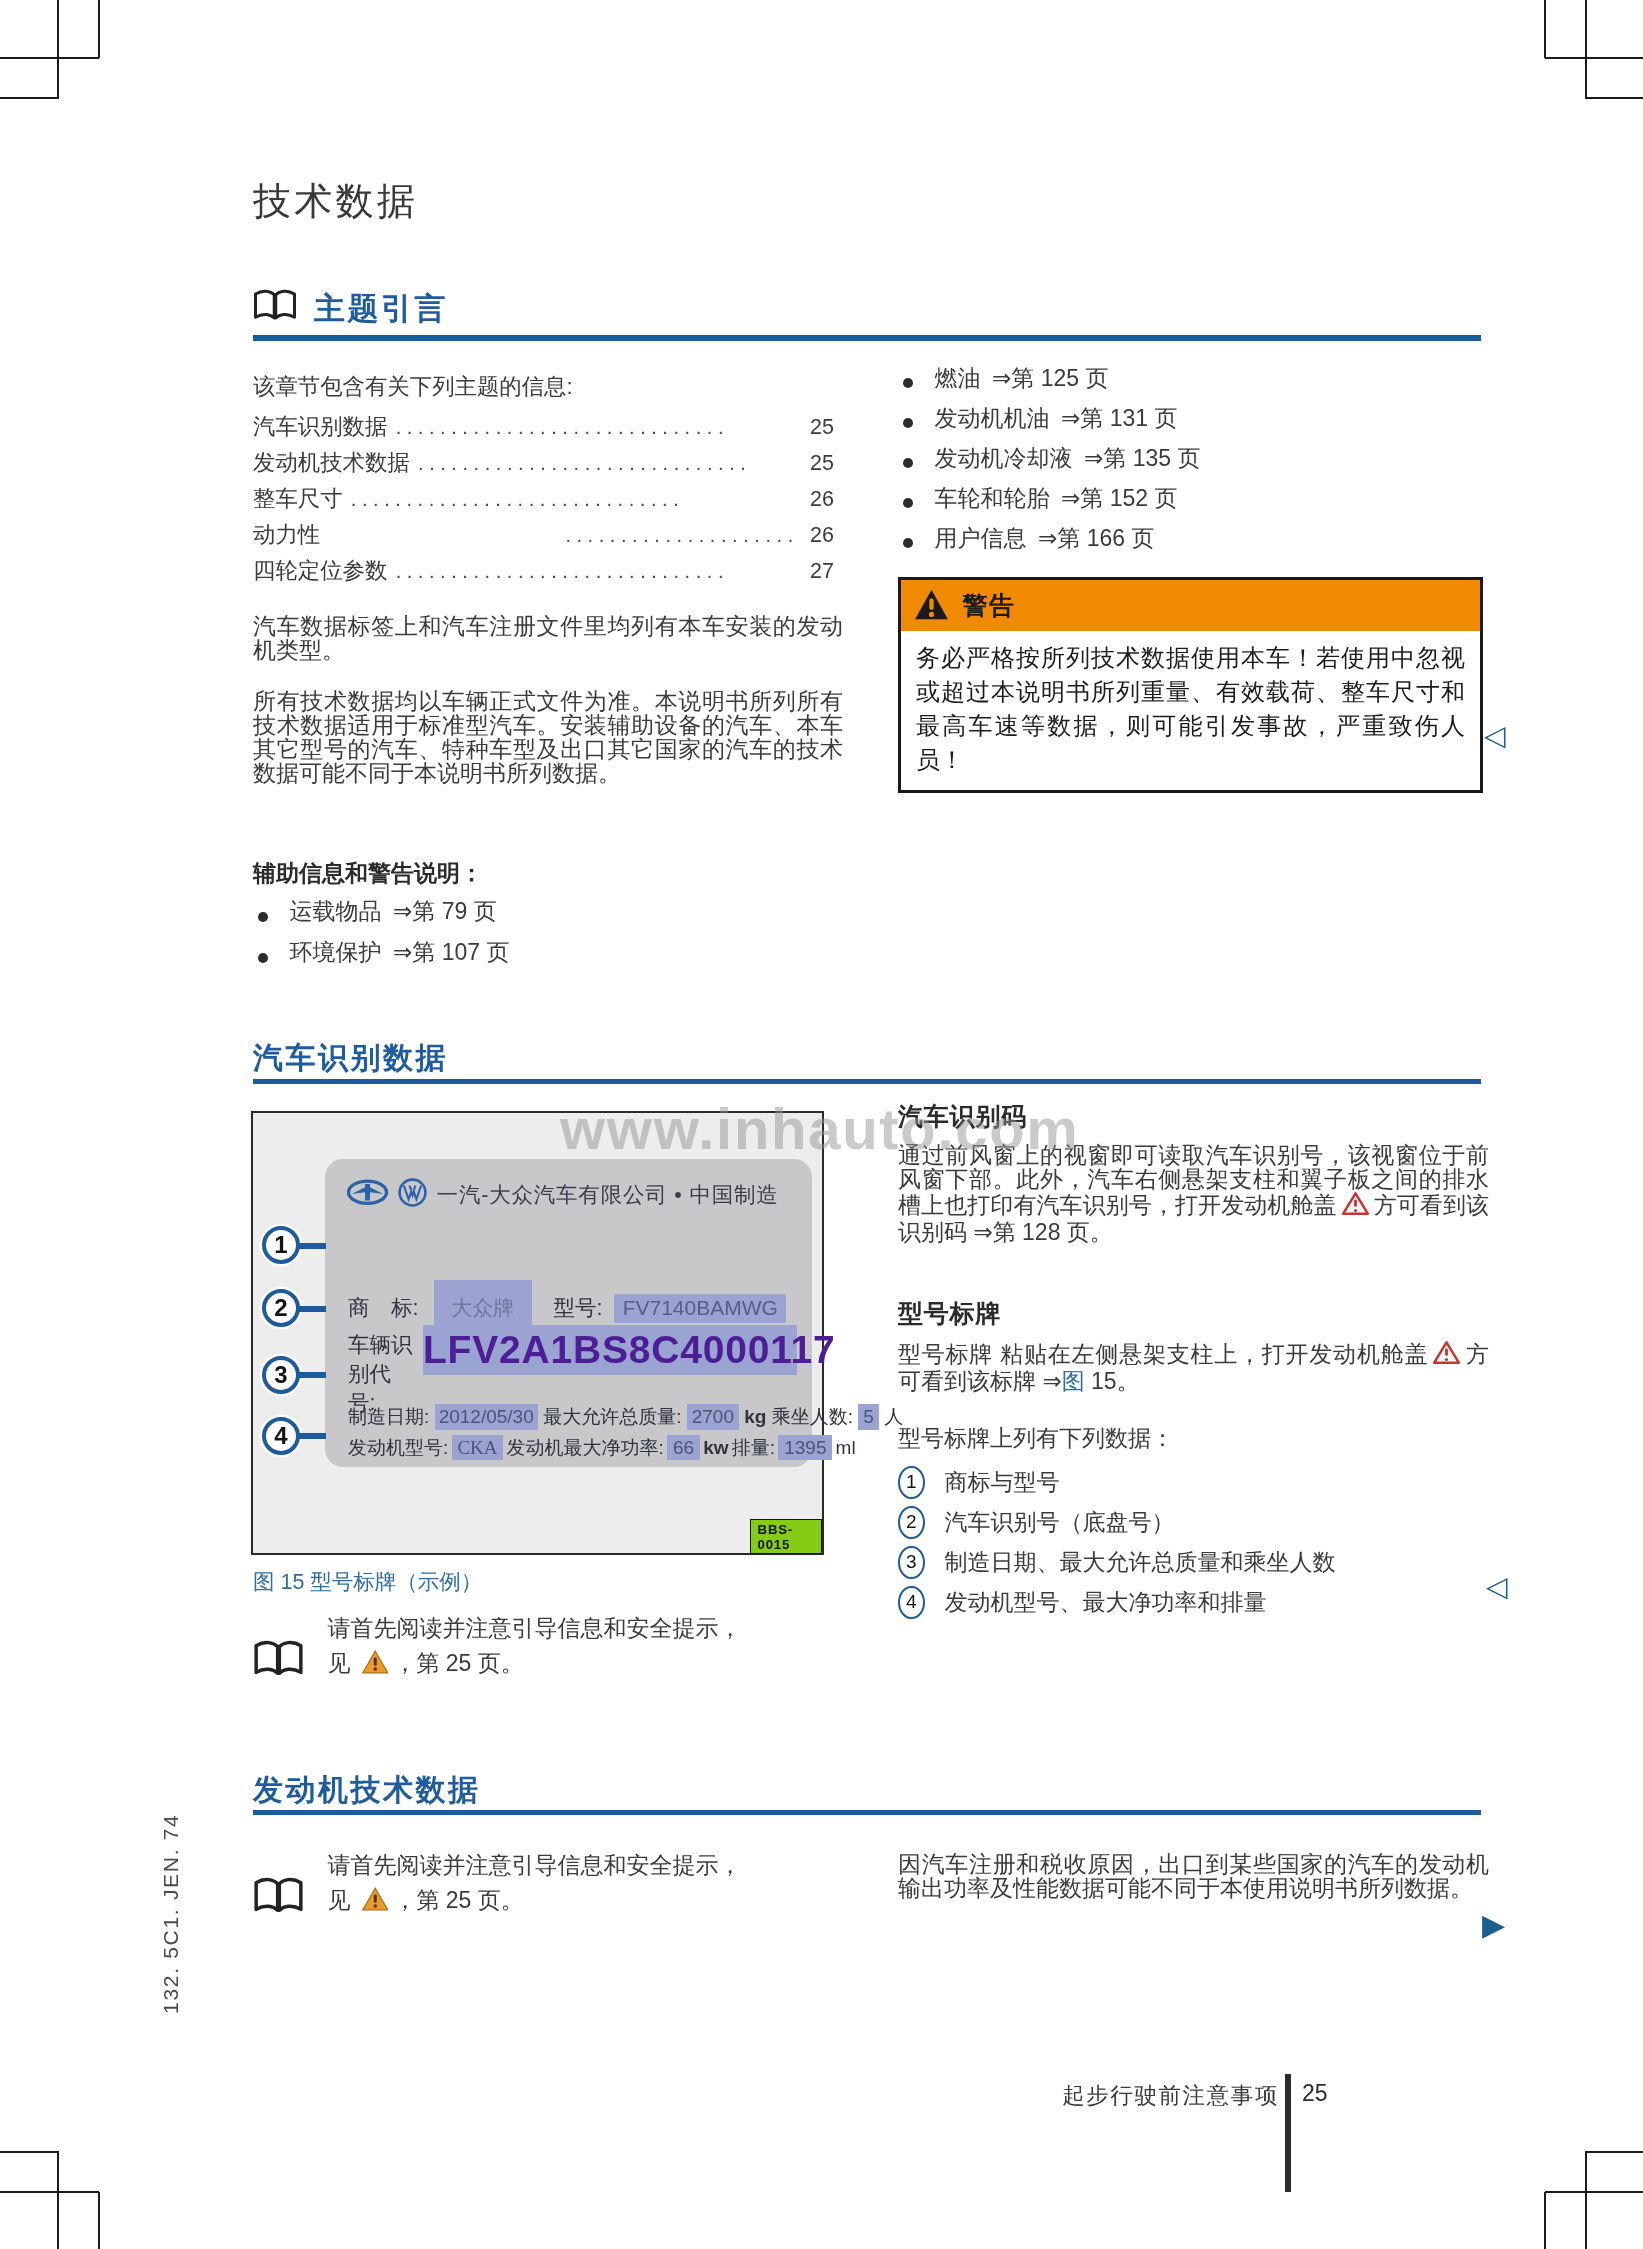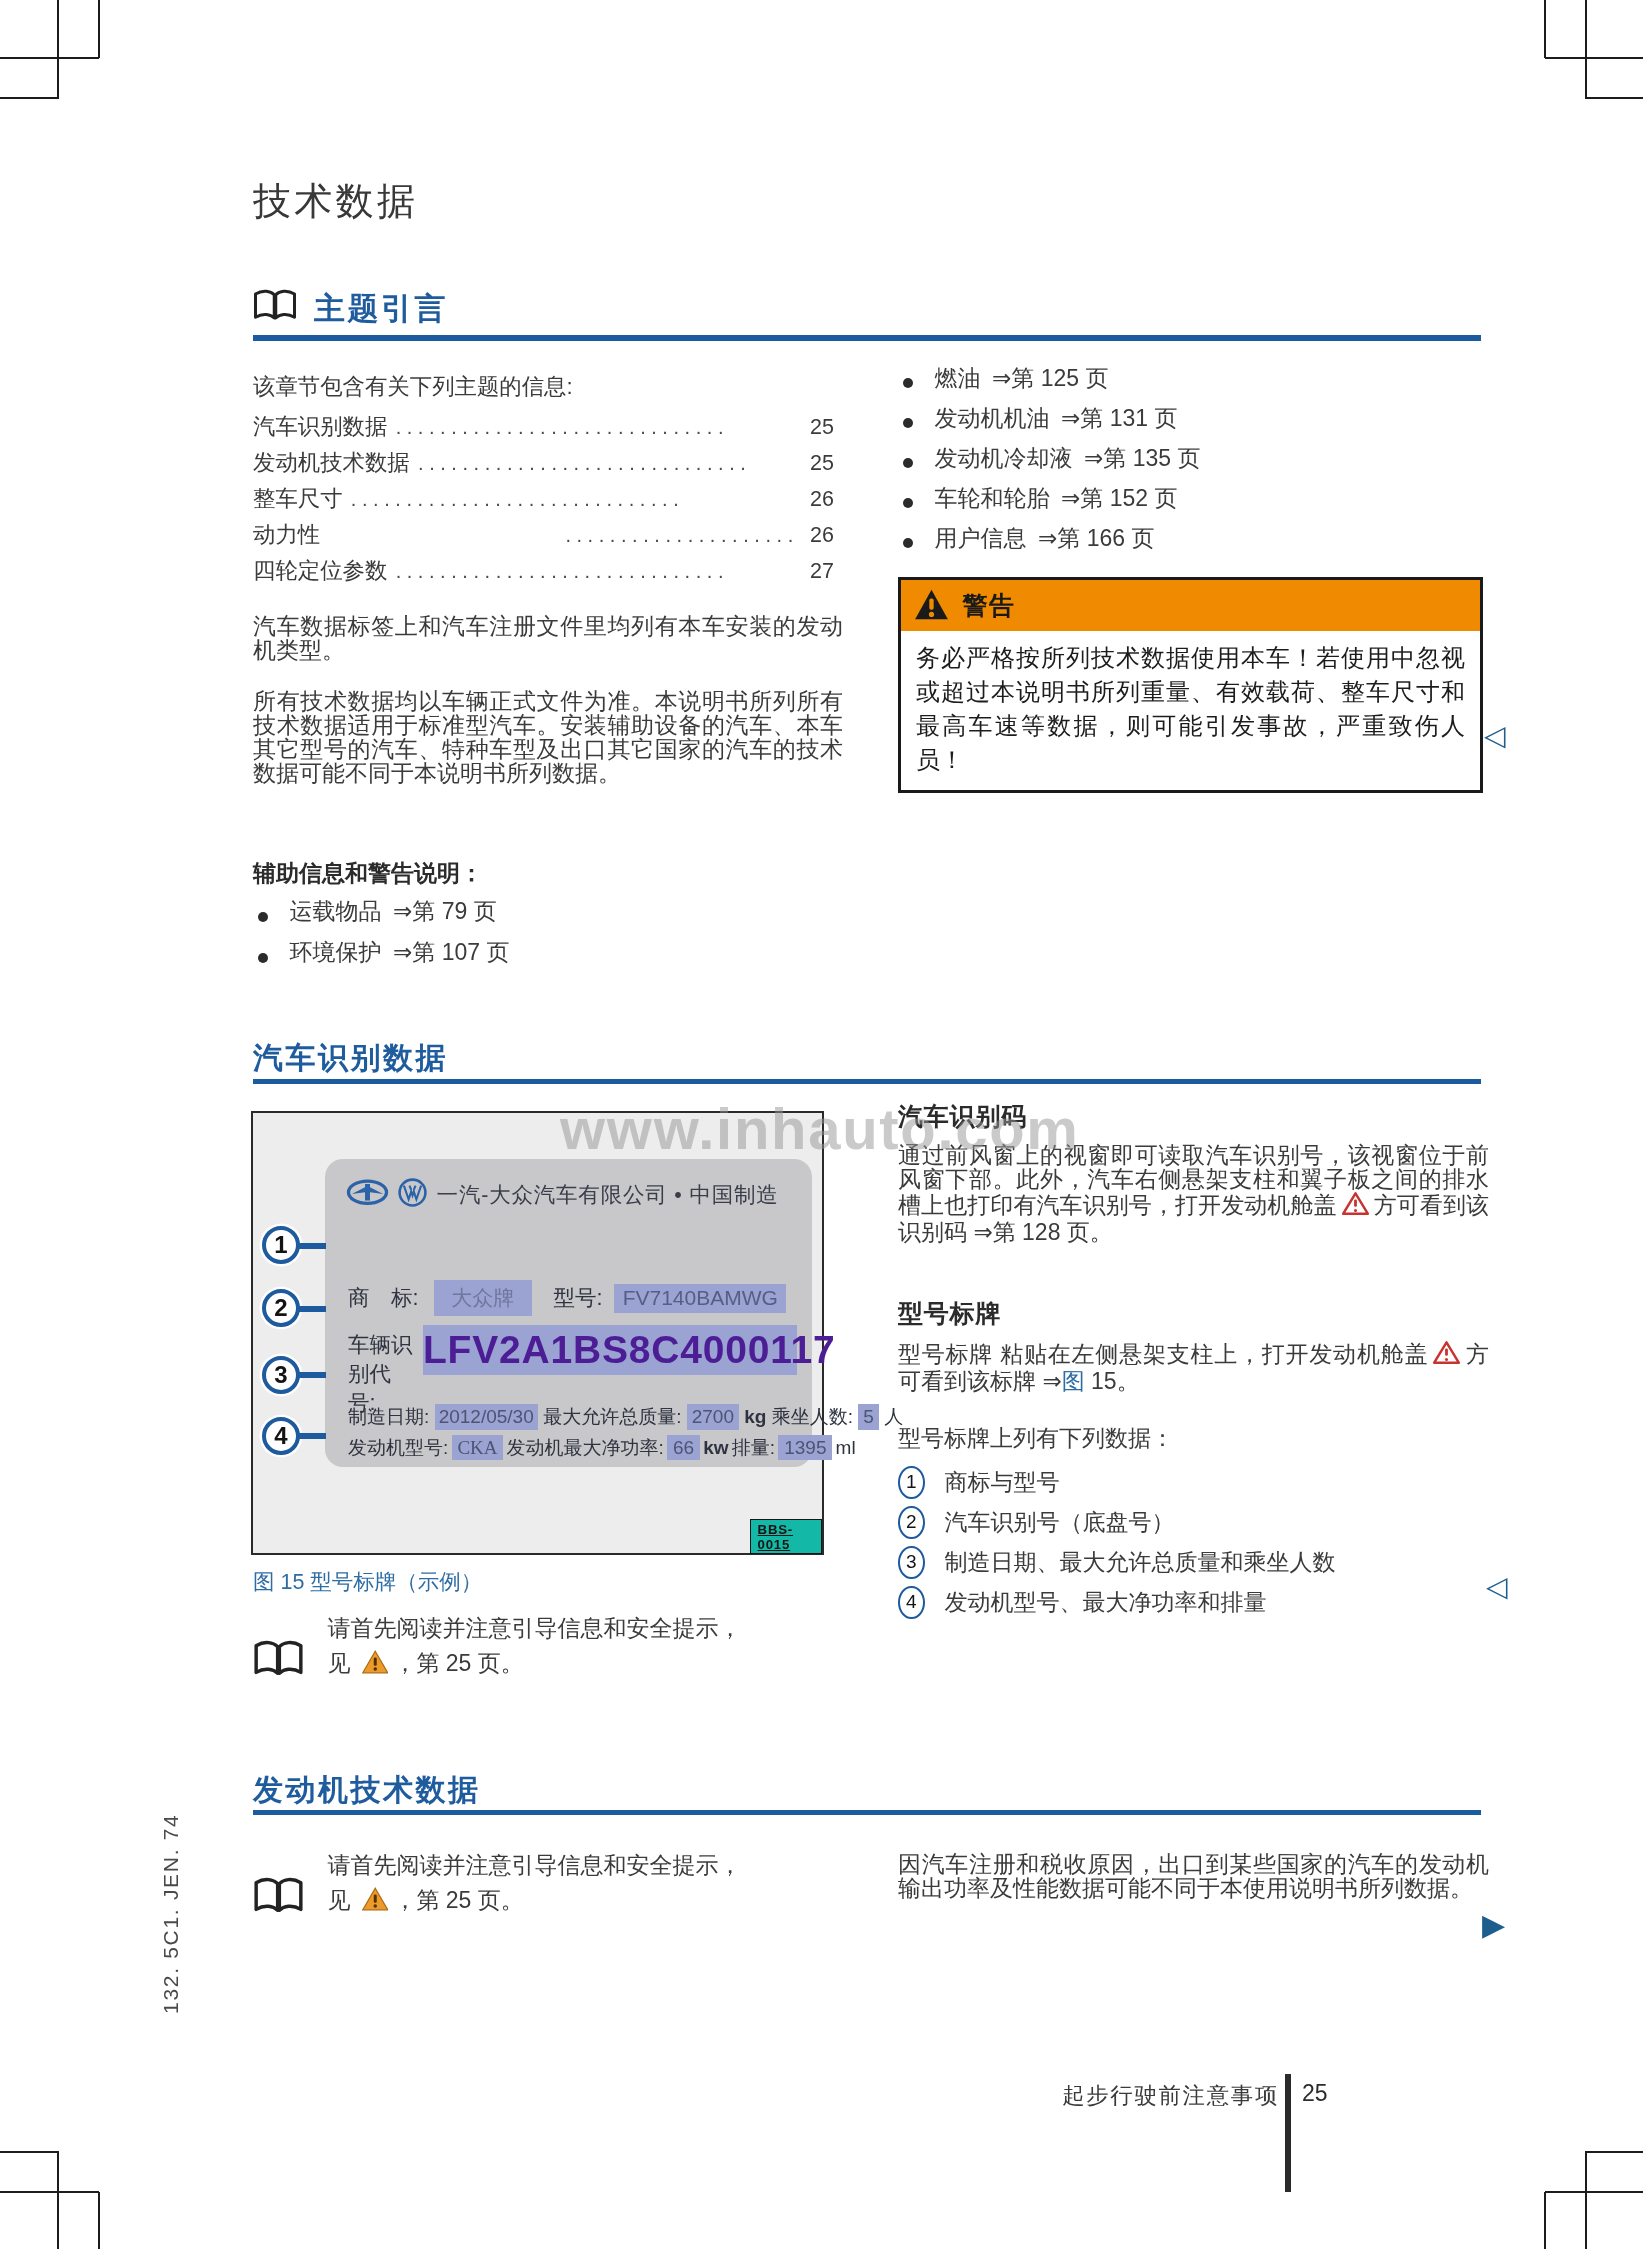--- a/index.html
+++ b/index.html
@@ -40,22 +40,22 @@
   .figure{position:absolute;border:2.5px solid #2a2a2a;background:#ededed;box-sizing:border-box;}
   .plate{position:absolute;background:#c8c8cb;border-radius:18px;}
   .plate-logo-row{position:absolute;display:flex;align-items:center;gap:8.3px;}
   .plate-logo-row .mfg{font-size:21.5px;color:#3a3e4a;letter-spacing:0.8px;}
   .plate-label{font-size:21.5px;color:#2f3340;}
   .hl{display:inline-block;background:#9aa3d2;color:#4c5574;text-align:center;}
   .callout{position:absolute;width:38px;height:38px;border-radius:50%;border:4.1px solid #1d5a9e;background:#fff;
            box-shadow:0 0 0 2.5px rgba(255,255,255,.95);display:flex;align-items:center;justify-content:center;
            font-size:24px;font-weight:bold;color:#141414;box-sizing:border-box;}
   .connector{position:absolute;height:5.8px;background:#1d5a9e;}
-  .bbs{position:absolute;border:1.7px solid #141414;background:#14b8a6;font-size:13.2px;font-weight:bold;color:#141414;
-       padding:1.7px 6.6px;letter-spacing:0.8px;text-decoration:underline;}
+  .bbs{position:absolute;border:1.7px solid #141414;background:#84cc16;font-size:13.2px;font-weight:bold;color:#141414;
+       padding:1.7px 6.6px;letter-spacing:0.8px;}
   .caption{font-size:21.5px;color:#2e6da4;}
 
   
   .note{display:flex;gap:21.5px;align-items:flex-end;}
   .note .ntext{font-size:23px;line-height:35px;color:#3b3b3b;}
 
   
   .numrow{display:flex;align-items:center;height:40px;font-size:23px;color:#3b3b3b;gap:20px;}
   .numcirc{width:26.5px;height:33px;border:2.5px solid #1d5a9e;border-radius:50%;display:flex;align-items:center;
            justify-content:center;font-size:19px;color:#141414;box-sizing:border-box;flex:none;}
@@ -223,21 +223,21 @@
           <svg width="31" height="31" viewBox="0 0 36 36">
             <circle cx="18" cy="18" r="15" fill="none" stroke="#2b62a8" stroke-width="3"></circle>
             <path d="M8 10 L13.5 26 L16.5 17 L18 21.5 L19.5 17 L22.5 26 L28 10 M14.5 10 L16.5 15 M21.5 10 L19.5 15" fill="none" stroke="#2b62a8" stroke-width="2.4"></path>
           </svg>
         </span>
         <span class="mfg">一汽-大众汽车有限公司 • 中国制造</span>
       </div>
 
       <div class="abs" style="left:23px;top:121px;width:447px;">
         <span class="plate-label">商　标:</span>
-        <span class="hl" style="width:98px;font-size:21px;color:#70779c;padding:4px 0;margin-left:11.6px;">大众牌</span>
+        <span class="hl" style="width:98px;font-size:21px;color:#70779c;padding:14px 0;margin-left:11.6px;">大众牌</span>
         <span class="plate-label" style="margin-left:18px;">型号:</span>
         <span class="hl" style="min-width:149px;font-size:21px;color:#555f85;padding:2.5px 8.3px;margin-left:8.3px;">FV7140BAMWG</span>
       </div>
 
       <div class="abs" style="left:23px;top:171px;width:66px;">
         <div class="plate-label">车辆识</div>
         <div class="plate-label">别代号:</div>
       </div>
       <div class="abs hl" style="left:98px;top:166px;width:374px;height:50px;line-height:50px;font-size:39px;font-weight:bold;color:#4c1d95;letter-spacing:0.8px;">LFV2A1BS8C4000117</div>
 

